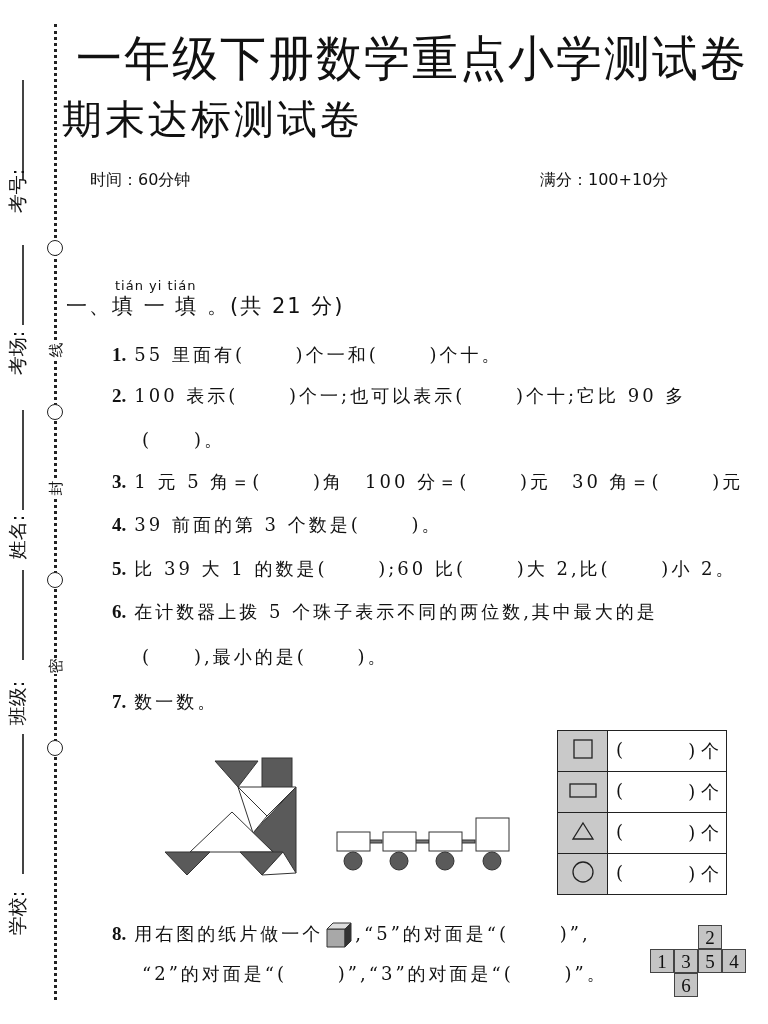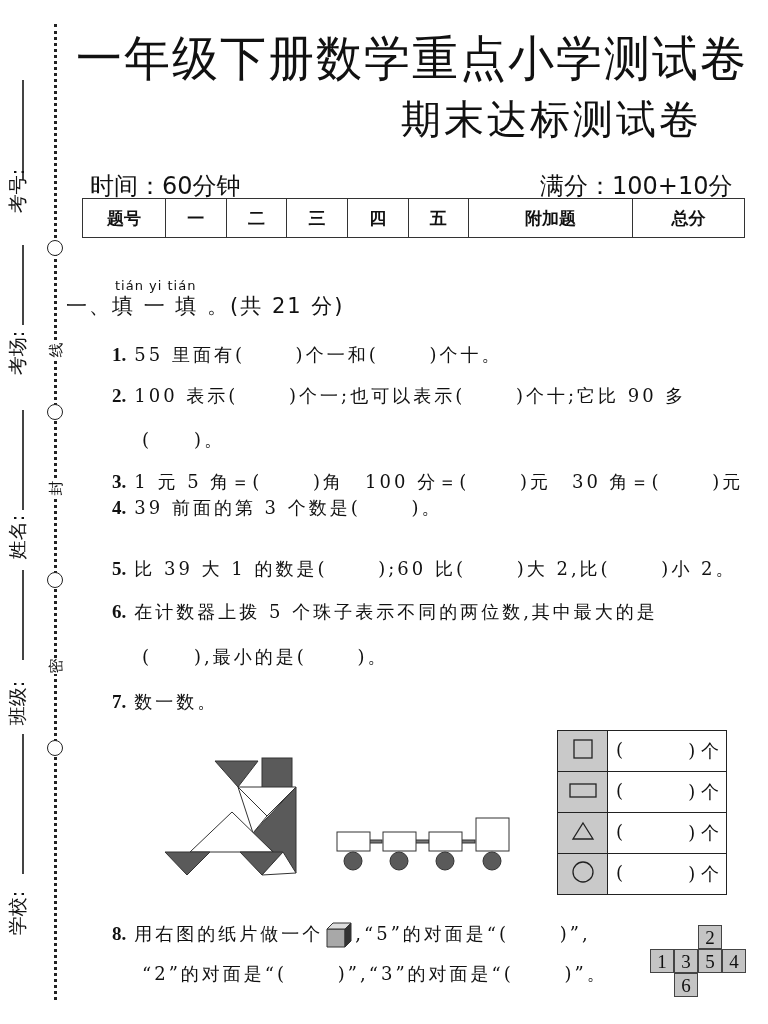--- a/index.html
+++ b/index.html
@@ -10,23 +10,23 @@
   
   .dotline { position:absolute; left:54px; top:24px; width:0; height:976px; border-left:3px dotted #222; }
   .bind-circle { position:absolute; left:47px; width:14px; height:14px; border:1.5px solid #222; border-radius:50%; background:#fff; }
   .bind-char { position:absolute; left:48px; font-size:15px; transform:rotate(-90deg); background:#fff; line-height:16px; width:16px; text-align:center; }
   .field-label { position:absolute; font-size:19px; transform:rotate(-90deg); white-space:nowrap; font-family:"DejaVu Sans", sans-serif; }
   .field-line { position:absolute; left:22px; width:1.5px; background:#444; }
 
   
   .title1 { left:62px; top:28px; width:700px; text-align:center; font-size:46px; letter-spacing:2px;
             font-family:"DejaVu Sans", sans-serif; font-weight:normal; transform:scaleY(1.05); }
-  .title2 { left:62px; top:92px; width:640px; text-align:right; font-size:40px; letter-spacing:3px;
+  .title2 { left:62px; top:92px; width:640px; text-align:left; font-size:40px; letter-spacing:3px;
             font-family:Liberation Sans, sans-serif; }
-  .meta { top:170px; font-size:24px; font-family:"DejaVu Sans", sans-serif; }
+  .meta { top:170px; font-size:16px; font-family:"DejaVu Sans", sans-serif; }
 
   
   table.score { position:absolute; left:82px; top:198px; width:663px; border-collapse:collapse; }
   table.score td { border:1.5px solid #333; height:36px; text-align:center; font-family:"DejaVu Sans", sans-serif;
                    font-weight:bold; font-size:17px; }
   table.score td.first { width:80px; }
 
   .pinyin { left:115px; top:278px; font-size:13px; font-family:"DejaVu Sans", sans-serif; letter-spacing:1px; }
   .section { left:66px; top:292px; font-size:21px; font-weight:normal; font-family:"DejaVu Sans", sans-serif; letter-spacing:2px; }
 
@@ -74,47 +74,37 @@
 <div class="field-line" style="top:734px;height:140px"></div>
 <span class="field-label" style="left:-4px;top:900px">学校:</span>
 
 <div class="abs title1">一年级下册数学重点小学测试卷</div>
 <div class="abs title2">期末达标测试卷</div>
 <div class="abs meta" style="left:90px">时间：60分钟</div>
 <div class="abs meta" style="left:540px">满分：100+10分</div>
 
 <table class="score">
   <tbody>
-      <tr>
-    <td class="first">题号</td>
-    <td>一</td>
-    <td>二</td>
-    <td>三</td>
-    <td>四</td>
-    <td>五</td>
-    <td>附加题</td>
-    <td>总分</td>
-  </tr>
 </tbody>
   </table>
 
 <div class="abs pinyin">tián  yi  tián</div>
 <div class="abs section">一、填 一 填 。(共 21 分)</div>
 
 <div class="q" style="top:343px">
   <span class="num">1.</span><span>55 里面有(　　 )个一和(　　 )个十。</span>
 </div>
 <div class="q" style="top:384px">
   <span class="num">2.</span><span>100 表示(　　 )个一;也可以表示(　　 )个十;它比 90 多</span>
 </div>
 <div class="cont" style="top:428px">(　　)。</div>
 <div class="q" style="top:470px">
   <span class="num">3.</span><span>1 元 5 角＝(　　 )角　100 分＝(　　 )元　30 角＝(　　 )元</span>
 </div>
-<div class="q" style="top:496px">
+<div class="q" style="top:513px">
   <span class="num">4.</span><span>39 前面的第 3 个数是(　　 )。</span>
 </div>
 <div class="q" style="top:557px">
   <span class="num">5.</span><span>比 39 大 1 的数是(　　 );60 比(　　 )大 2,比(　　 )小 2。</span>
 </div>
 <div class="q" style="top:600px">
   <span class="num">6.</span><span>在计数器上拨 5 个珠子表示不同的两位数,其中最大的是</span>
 </div>
 <div class="cont" style="top:645px">(　　),最小的是(　　 )。</div>
 <div class="q" style="top:690px">

